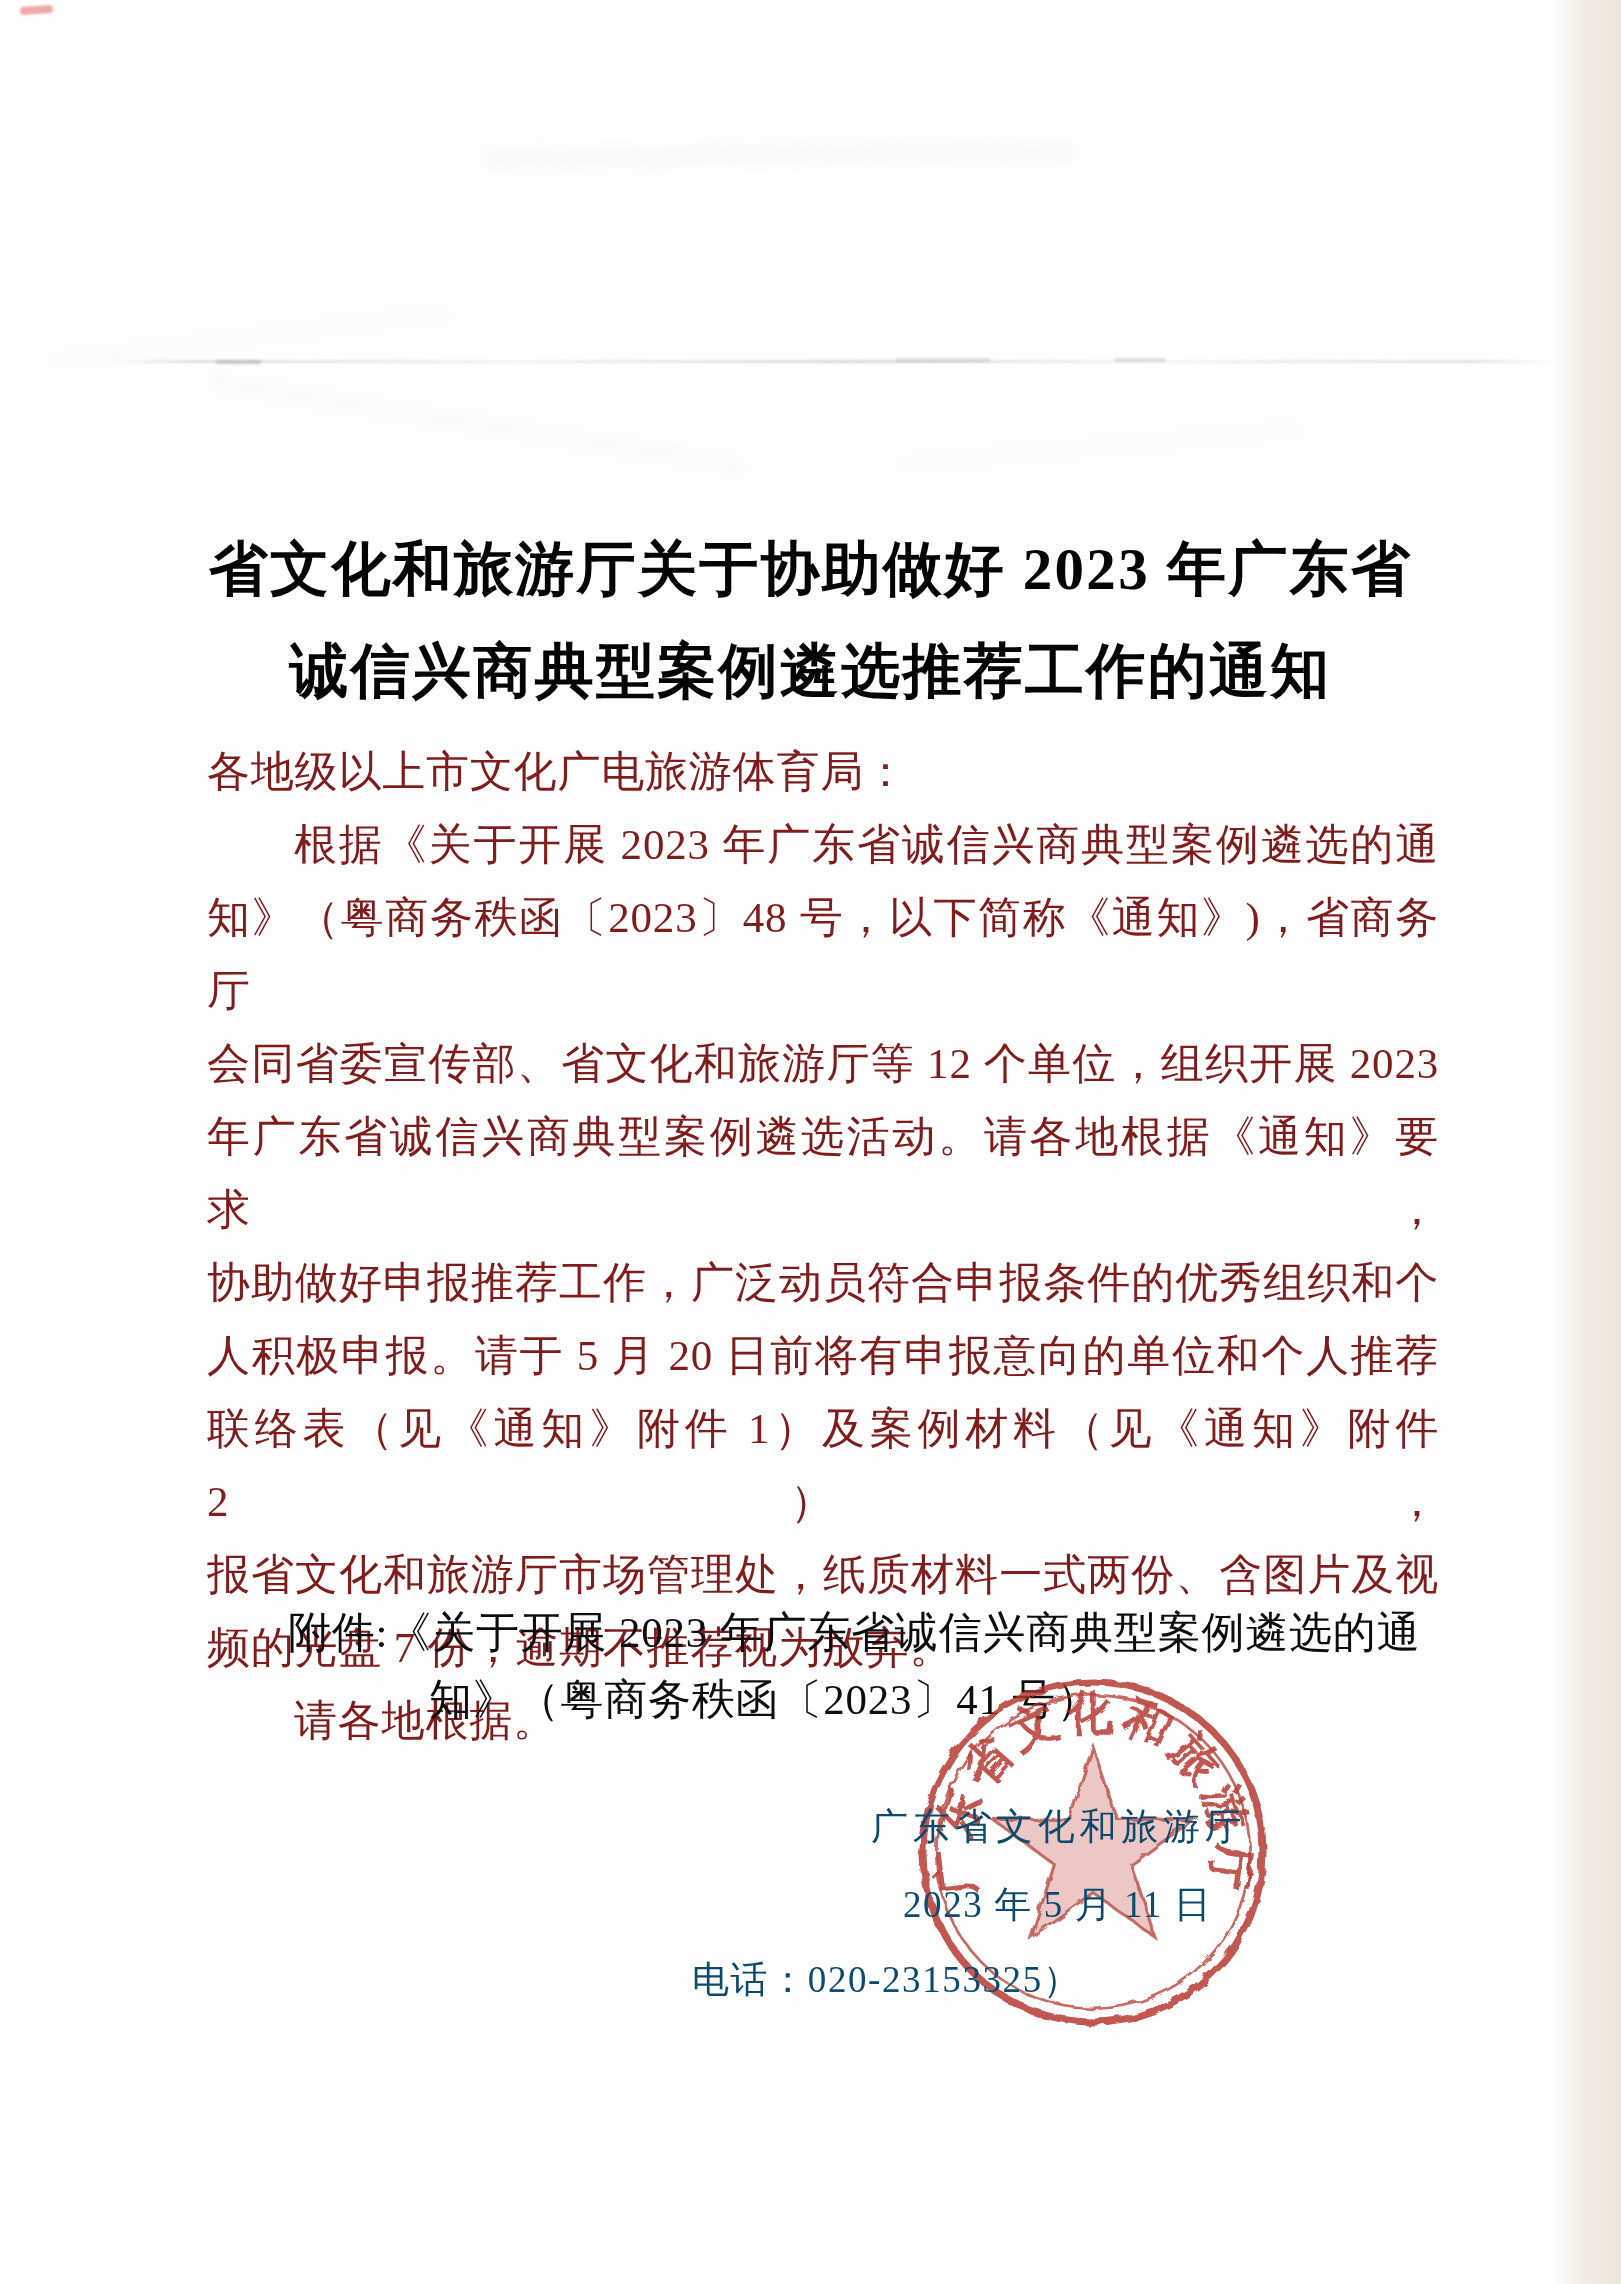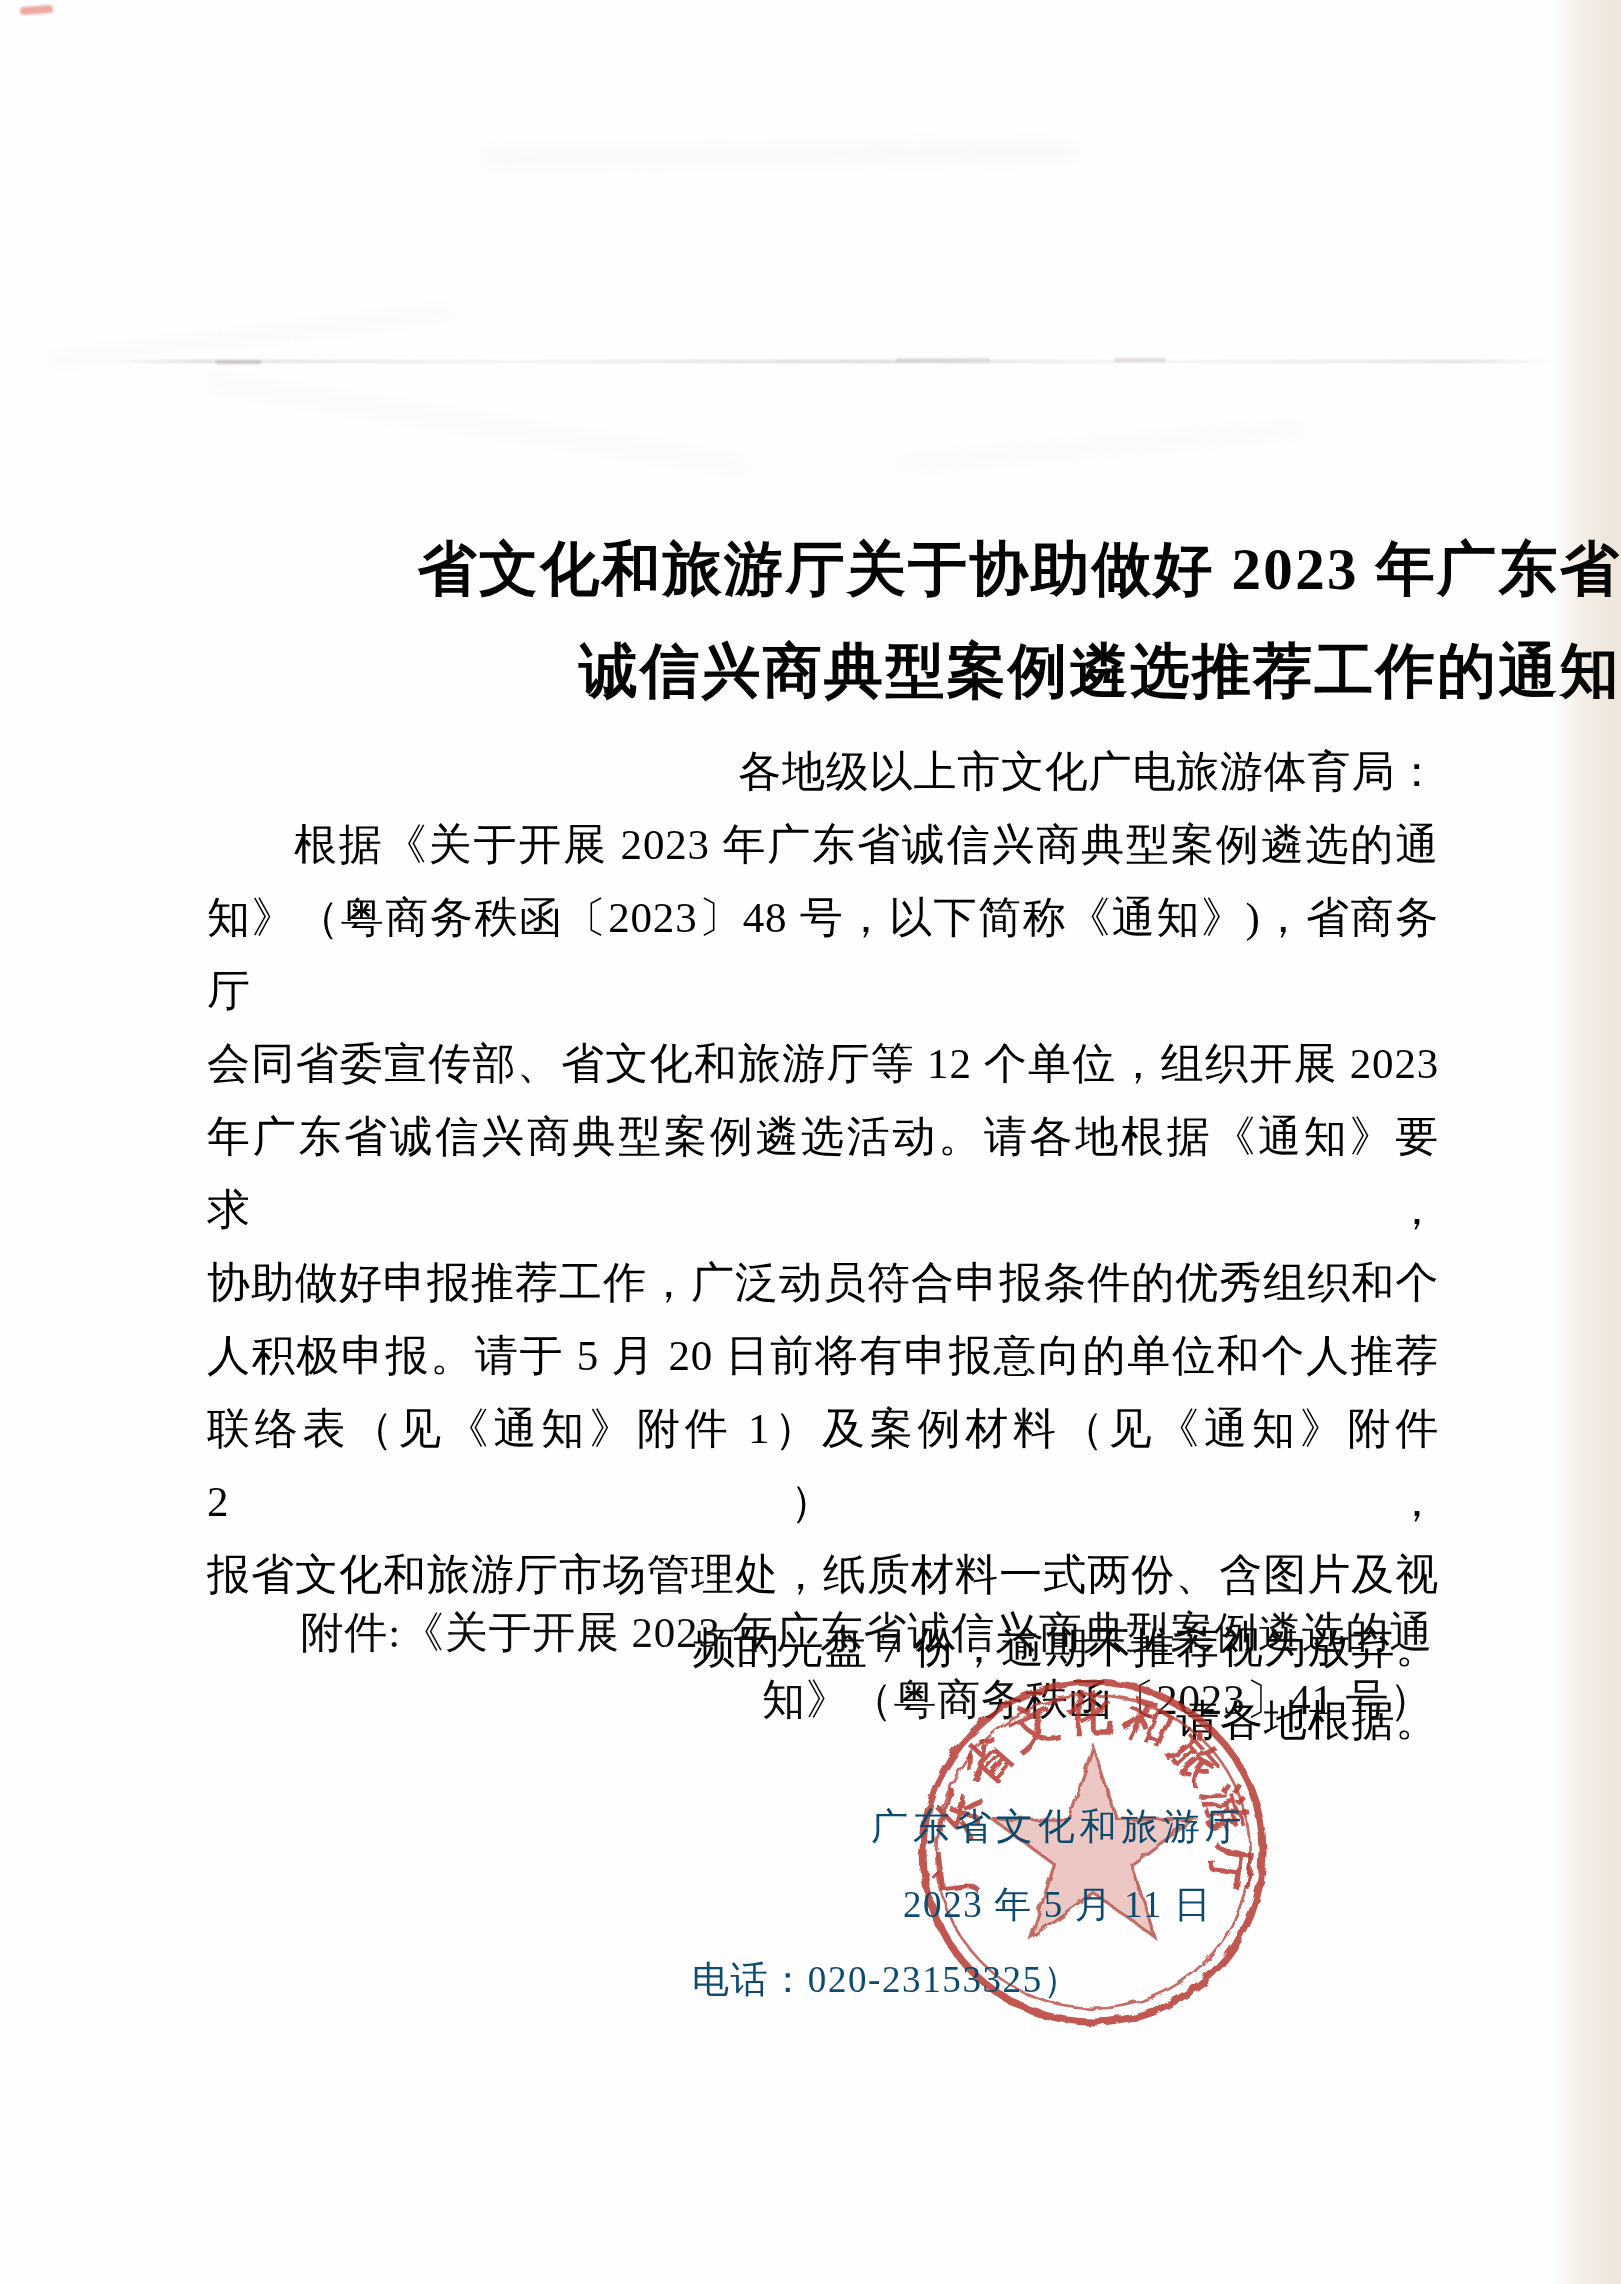--- a/index.html
+++ b/index.html
@@ -39,28 +39,28 @@
   
   .title{
     position:absolute;top:518px;left:0;width:1621px;
     text-align:center;font-weight:bold;
     font-size:59px;line-height:102px;letter-spacing:2.3px;
     color:#050505;
   }
   .body-block{
     position:absolute;top:735px;left:207px;width:1232px;
     font-size:43px;line-height:73px;letter-spacing:0.8px;
-    color:#000000;
+    color:#7f1d1d;
   }
   .attach-block{
     position:absolute;top:1599px;left:201px;width:1232px;
     font-size:43px;line-height:67px;letter-spacing:0.8px;
     color:#0d0d0d;
   }
-  .line{white-space:nowrap;text-align:right;}
+  .line{white-space:nowrap;}
   .l-just{white-space:normal;text-align:justify;text-align-last:justify;letter-spacing:0.8px;}
   .l-indent{text-indent:87px;}
   .a2{padding-left:228px;}
   .sig,.date,.phone{position:absolute;white-space:nowrap;font-size:37px;color:#0c4a6e;z-index:3;}
   .sig{top:1802px;left:871px;letter-spacing:4.7px;}
   .date{top:1880px;left:903px;letter-spacing:1.6px;}
   .phone{top:1955px;left:692px;letter-spacing:1.6px;}
   
   .seal{position:absolute;top:1657px;left:898px;width:390px;height:390px;z-index:2;opacity:.92;}
   .seal .ring-text{

